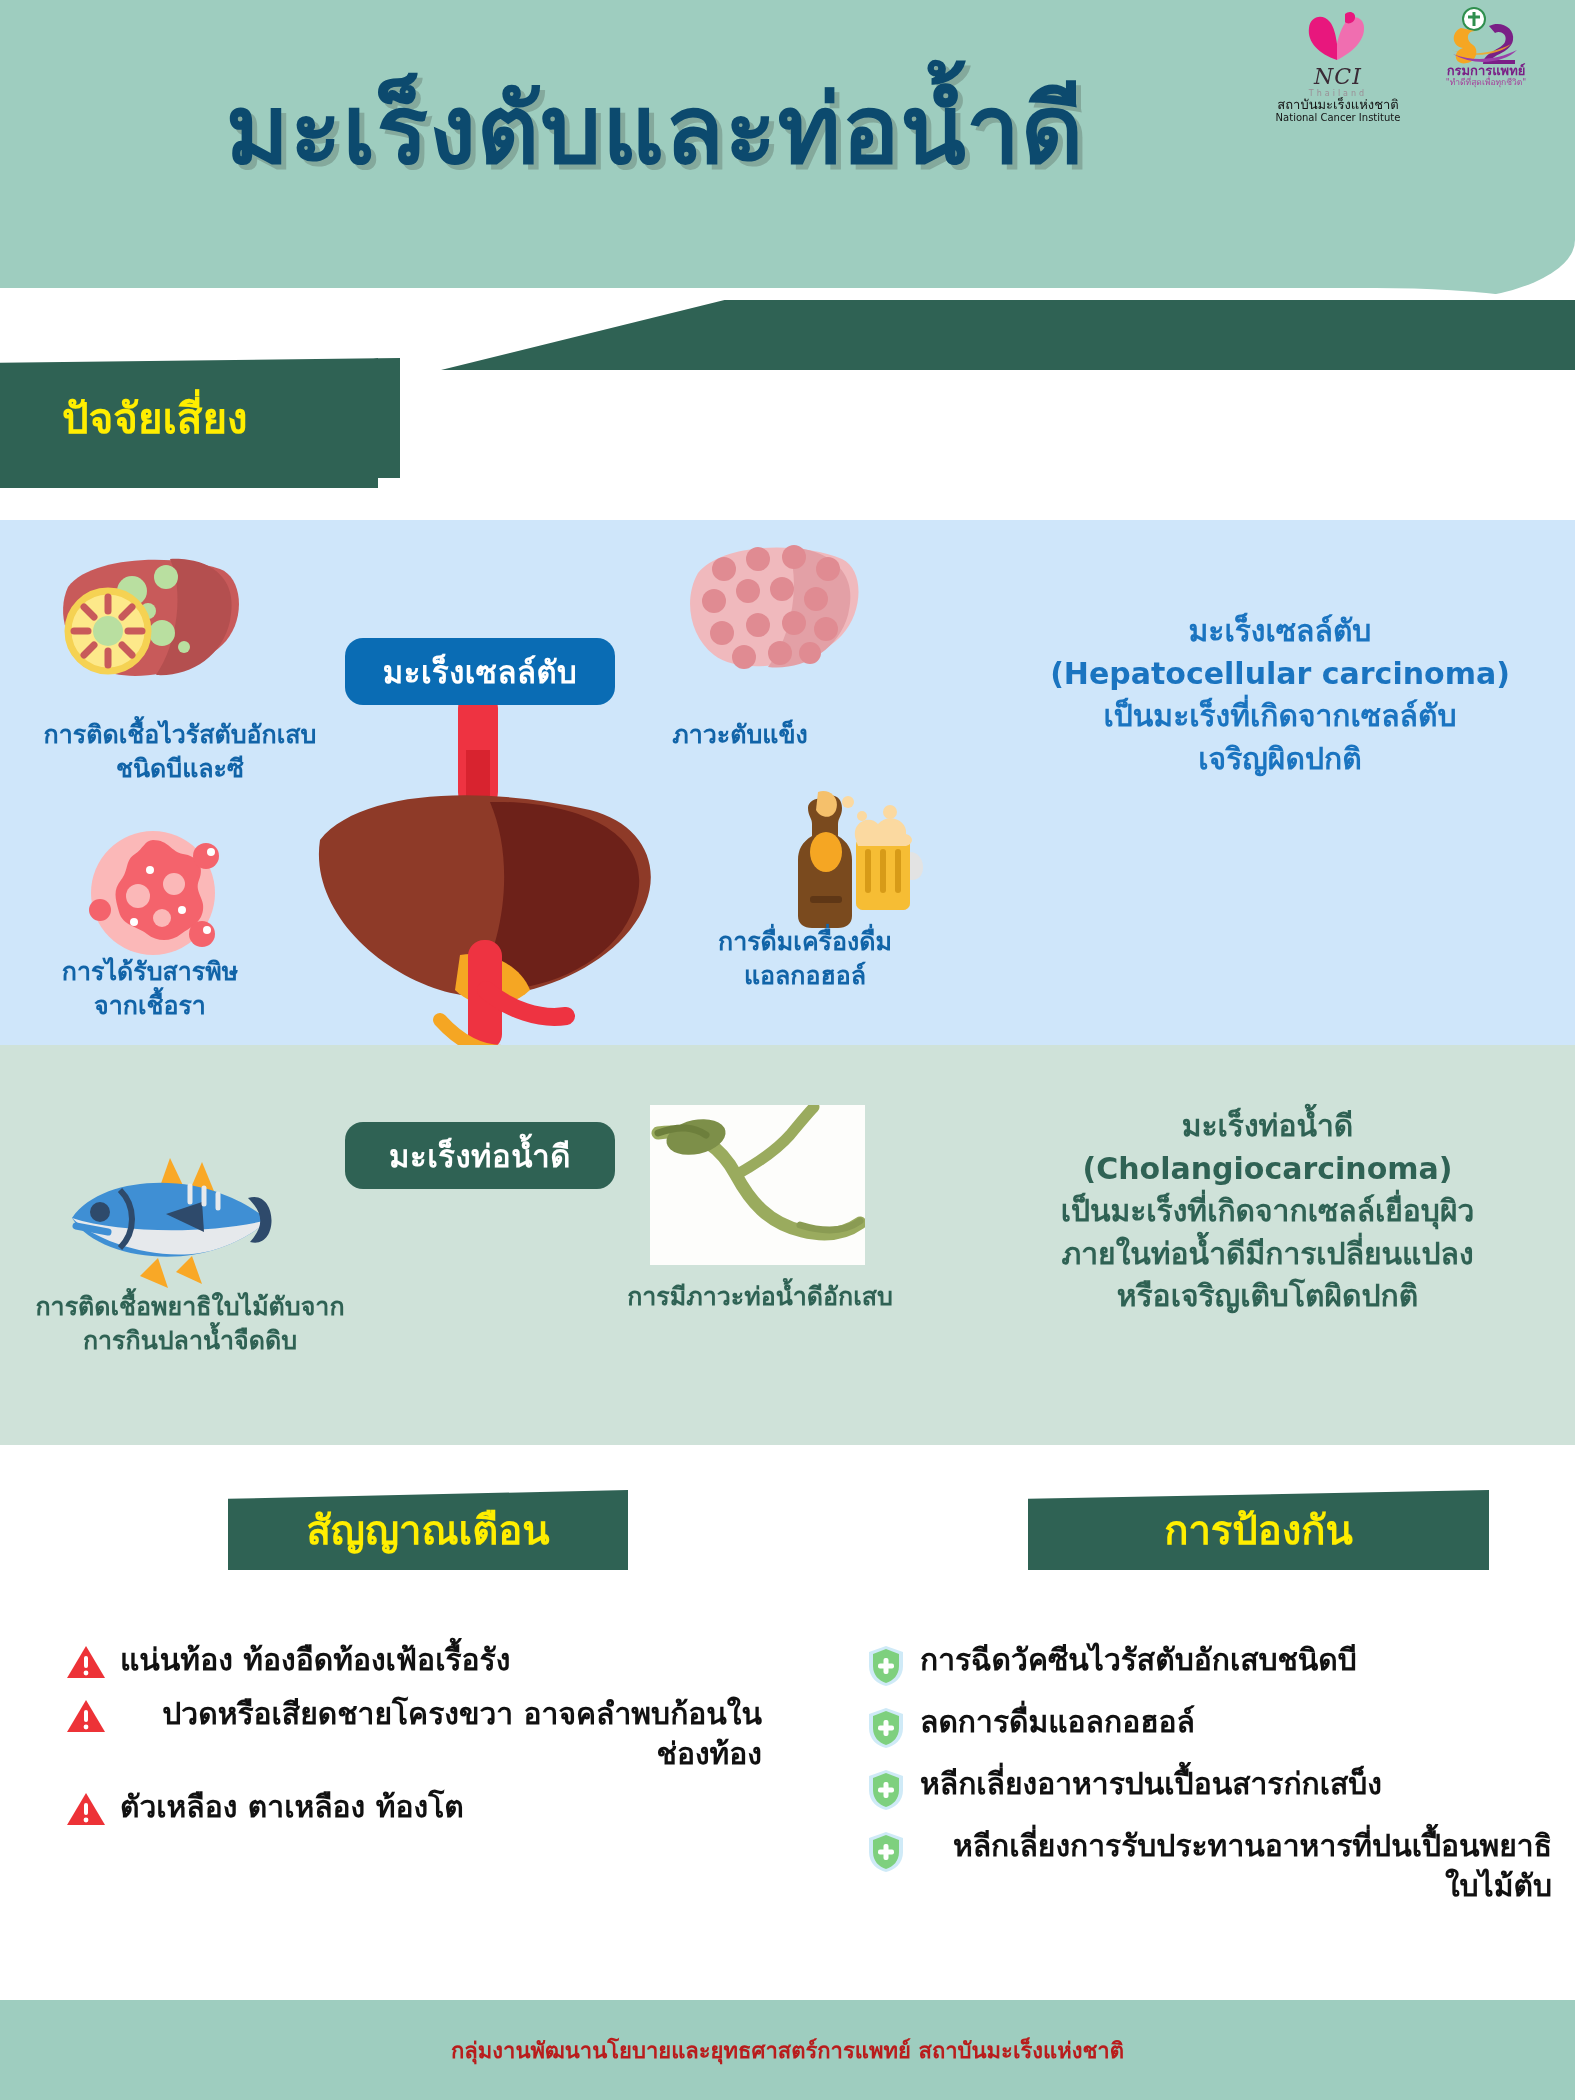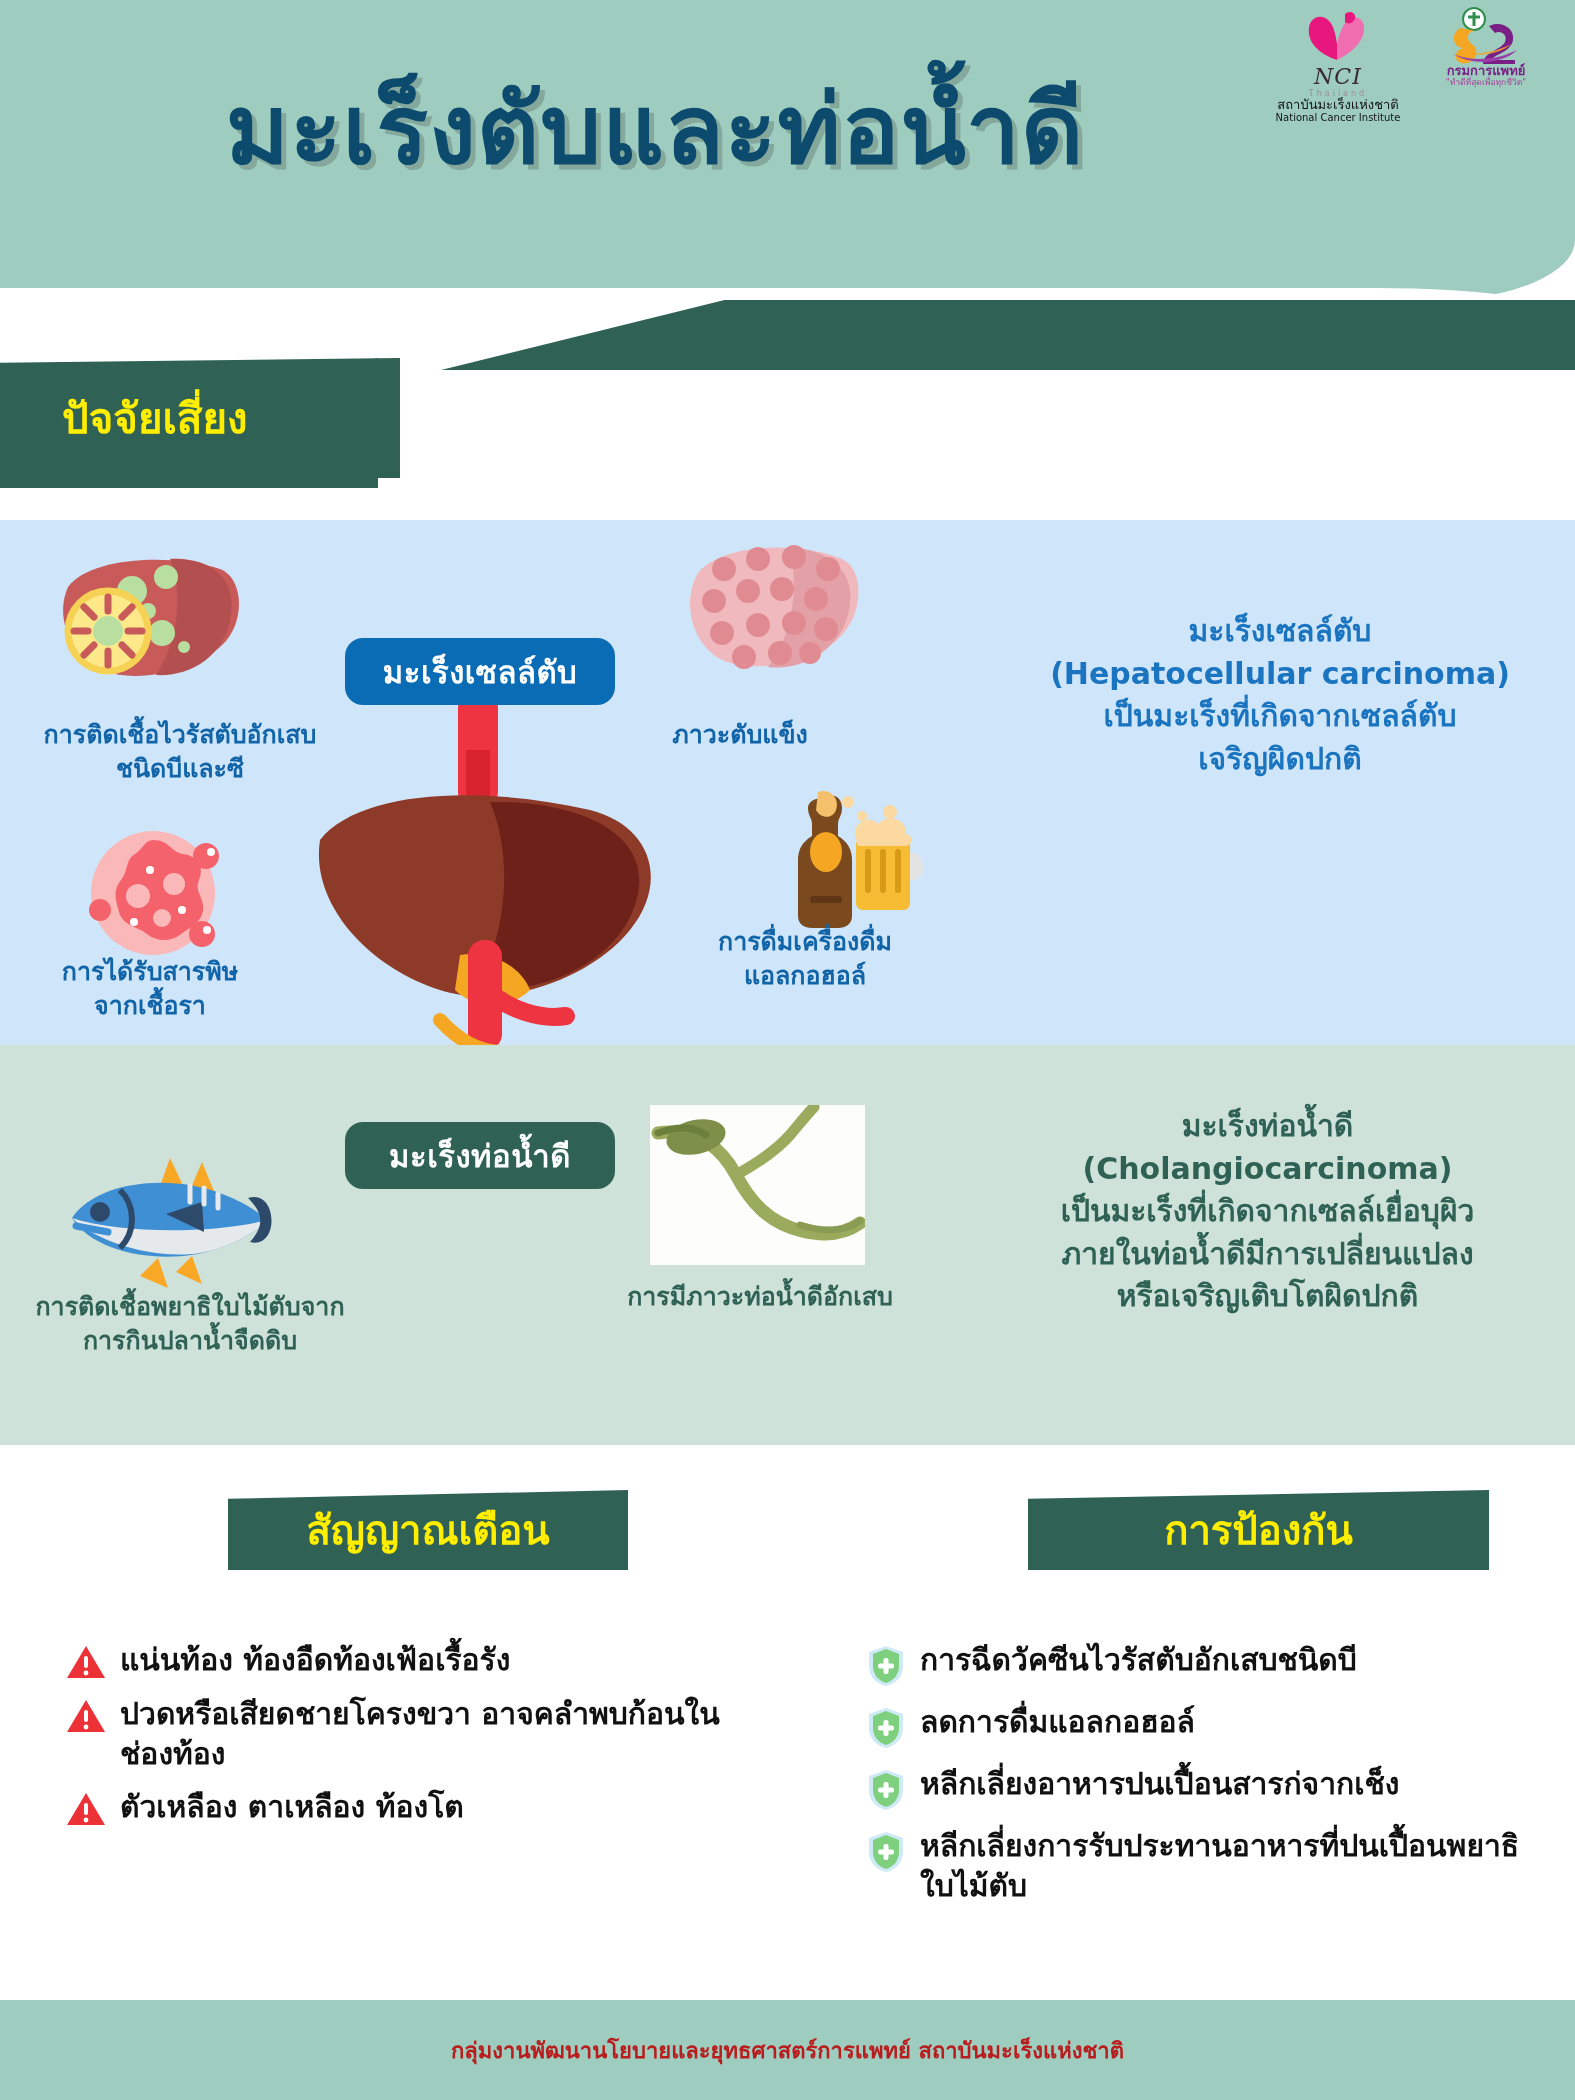--- a/index.html
+++ b/index.html
@@ -102,21 +102,21 @@
   
   .tab-dark{
     position:absolute;background:#2f6254;height:80px;
     display:flex;align-items:center;justify-content:center;margin-left:48px;
   }
   .tab-dark span{font-size:40px;font-weight:bold;color:#ffee00;}
   .tab-warn{left:180px;top:1490px;width:400px;clip-path:polygon(0 11%,100% 0,100% 100%,0 100%);}
   .tab-prev{left:980px;top:1490px;width:461px;clip-path:polygon(0 11%,100% 0,100% 100%,0 100%);}
 
   .list{position:absolute;}
-  .list-item{display:flex;align-items:flex-start;margin-bottom:14px;}
+  .list-item{display:flex;align-items:flex-start;margin-bottom:14px;text-align:right;}
   .list-text{font-size:30px;color:#111;line-height:1.32;font-weight:600;}
   .icon-wrap{flex:0 0 auto;width:48px;margin-right:10px;display:flex;justify-content:center;padding-top:4px;}
 
   
   .footer{
     position:absolute;left:0;bottom:0;width:1575px;height:100px;
     background:#9ecdbf;display:flex;align-items:center;justify-content:center;
   }
   .footer span{font-size:22px;color:#b91c1c;font-weight:600;}
 </style>
@@ -384,21 +384,21 @@
   </div>
   <div class="list-item">
     <div class="icon-wrap">
       <svg width="40" height="44" viewBox="0 0 40 44">
           <path d="M20 2 L37 8 V22 C37 33 29 40 20 42 C11 40 3 33 3 22 V8 Z" fill="#cfeaf7"></path>
           <path d="M20 5 L33 10 V22 C33 31 27 37 20 39 C13 37 7 31 7 22 V10 Z" fill="#7ed07e"></path>
           <rect x="17.5" y="14" width="5" height="16" rx="2" fill="#fff"></rect>
           <rect x="12" y="19.5" width="16" height="5" rx="2" fill="#fff"></rect>
         </svg>
     </div>
-    <div class="list-text">หลีกเลี่ยงอาหารปนเปื้อนสารก่จากเช็ง</div>
+    <div class="list-text">หลีกเลี่ยงอาหารปนเปื้อนสารก่กเสบ็ง</div>
   </div>
   <div class="list-item">
     <div class="icon-wrap">
       <svg width="40" height="44" viewBox="0 0 40 44">
           <path d="M20 2 L37 8 V22 C37 33 29 40 20 42 C11 40 3 33 3 22 V8 Z" fill="#cfeaf7"></path>
           <path d="M20 5 L33 10 V22 C33 31 27 37 20 39 C13 37 7 31 7 22 V10 Z" fill="#7ed07e"></path>
           <rect x="17.5" y="14" width="5" height="16" rx="2" fill="#fff"></rect>
           <rect x="12" y="19.5" width="16" height="5" rx="2" fill="#fff"></rect>
         </svg>
     </div>

